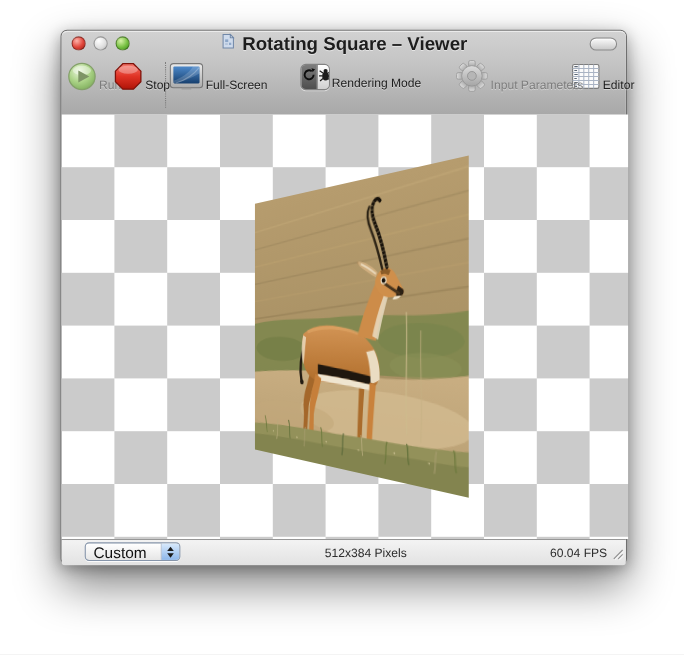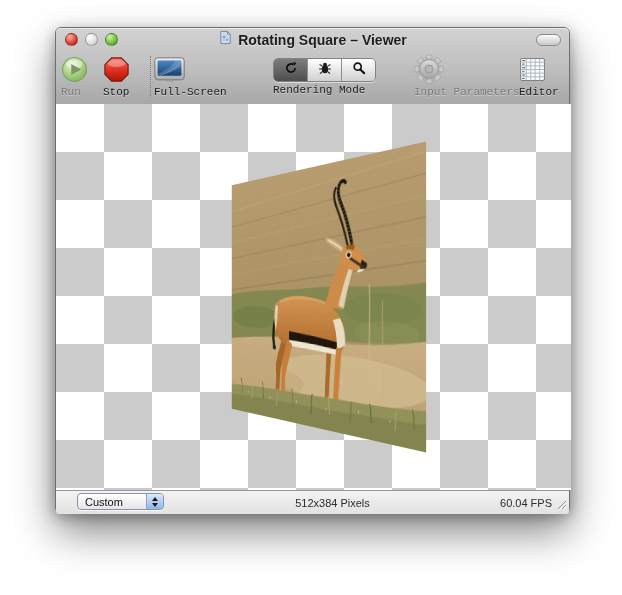--- a/index.html
+++ b/index.html
@@ -24,31 +24,31 @@
   .titlebar{position:absolute;left:0;top:0;right:0;height:23px;}
   .traffic{position:absolute;top:5px;width:13px;height:13px;border-radius:50%;border:1px solid rgba(0,0,0,.3);box-sizing:border-box;}
   .traffic.close{left:9px;background:radial-gradient(circle at 35% 28%, #ffb3aa, #e0453a 55%, #9c1d12);}
   .traffic.minimize{left:29px;background:radial-gradient(circle at 35% 28%, #ffffff, #dedede 60%, #b2b2b2);}
   .traffic.zoom{left:49px;background:radial-gradient(circle at 35% 28%, #d8f2a8, #77c043 55%, #3c8a17);}
   .title-wrap{
     position:absolute;left:80px;right:80px;top:0;height:23px;
     display:flex;align-items:center;justify-content:center;gap:5px;
   }
   .title-text{
-    font-size:14px;font-weight:600;color:#1d1d1d;white-space:nowrap;
+    font-size:17px;font-weight:600;color:#1d1d1d;white-space:nowrap;
     text-shadow:0 1px 0 rgba(255,255,255,.5);
   }
   .pill{
     position:absolute;right:8px;top:6px;width:25px;height:12px;border-radius:7px;
     background:linear-gradient(#fafafa,#c9c9c9);border:1px solid #8a8a8a;box-sizing:border-box;
     box-shadow:inset 0 1px 1px rgba(255,255,255,.8);
   }
   
   .toolbar{position:absolute;left:0;top:23px;right:0;height:53px;}
-  .tb-item{position:absolute;top:3px;display:flex;flex-direction:column;align-items:flex-start;gap:2px;font-family:Liberation Mono, monospace;}
+  .tb-item{position:absolute;top:3px;display:flex;flex-direction:row;align-items:flex-end;gap:2px;}
   .tb-icon{height:30px;display:flex;align-items:center;justify-content:center;}
   .tb-label{
     font-size:11px;color:#1c1c1c;white-space:nowrap;line-height:12px;
     text-shadow:0 1px 0 rgba(255,255,255,.4);
   }
   .tb-label.disabled{color:#7c7c7c;}
   .tb-sep{position:absolute;left:94px;top:5px;height:42px;width:0;border-left:1px dotted #7e7e7e;}
   .seg-ctl{
     display:flex;height:22px;margin-top:4px;border:1px solid #828282;border-radius:5px;overflow:hidden;
     box-shadow:0 1px 0 rgba(255,255,255,.5);
@@ -70,21 +70,21 @@
   .statusbar{
     position:absolute;left:0;top:462px;right:0;height:23px;
     background:linear-gradient(#f3f3f3,#e2e2e2);
     border-top:1px solid #979797;border-radius:0 0 3px 3px;font-size:11px;color:#2c2c2c;
   }
   .popup{
     position:absolute;left:21px;top:2px;width:87px;height:17px;border:1px solid #8695aa;border-radius:4px;
     background:linear-gradient(#ffffff,#e6e6e6);display:flex;align-items:stretch;box-sizing:border-box;
     box-shadow:0 1px 0 rgba(255,255,255,.8);
   }
-  .popup-label{flex:1;display:flex;align-items:center;padding-left:7px;font-size:11px;color:#111;}
+  .popup-label{flex:1;display:flex;align-items:center;padding-left:7px;font-size:14px;color:#111;}
   .popup-stepper{
     width:16px;border-left:1px solid #8fa3c0;border-radius:0 3px 3px 0;
     background:linear-gradient(#d9eafc,#8db6ea);
     display:flex;flex-direction:column;align-items:center;justify-content:center;gap:2px;
   }
   .arr-up{width:0;height:0;border-left:3px solid transparent;border-right:3px solid transparent;border-bottom:4px solid #1a1a1a;}
   .arr-dn{width:0;height:0;border-left:3px solid transparent;border-right:3px solid transparent;border-top:4px solid #1a1a1a;}
   .status-center{position:absolute;left:0;right:0;top:0;height:100%;display:flex;align-items:center;justify-content:center;margin-left:40px;}
   .status-fps{position:absolute;right:17px;top:0;height:100%;display:flex;align-items:center;}
   .grip{position:absolute;right:2px;bottom:2px;}

